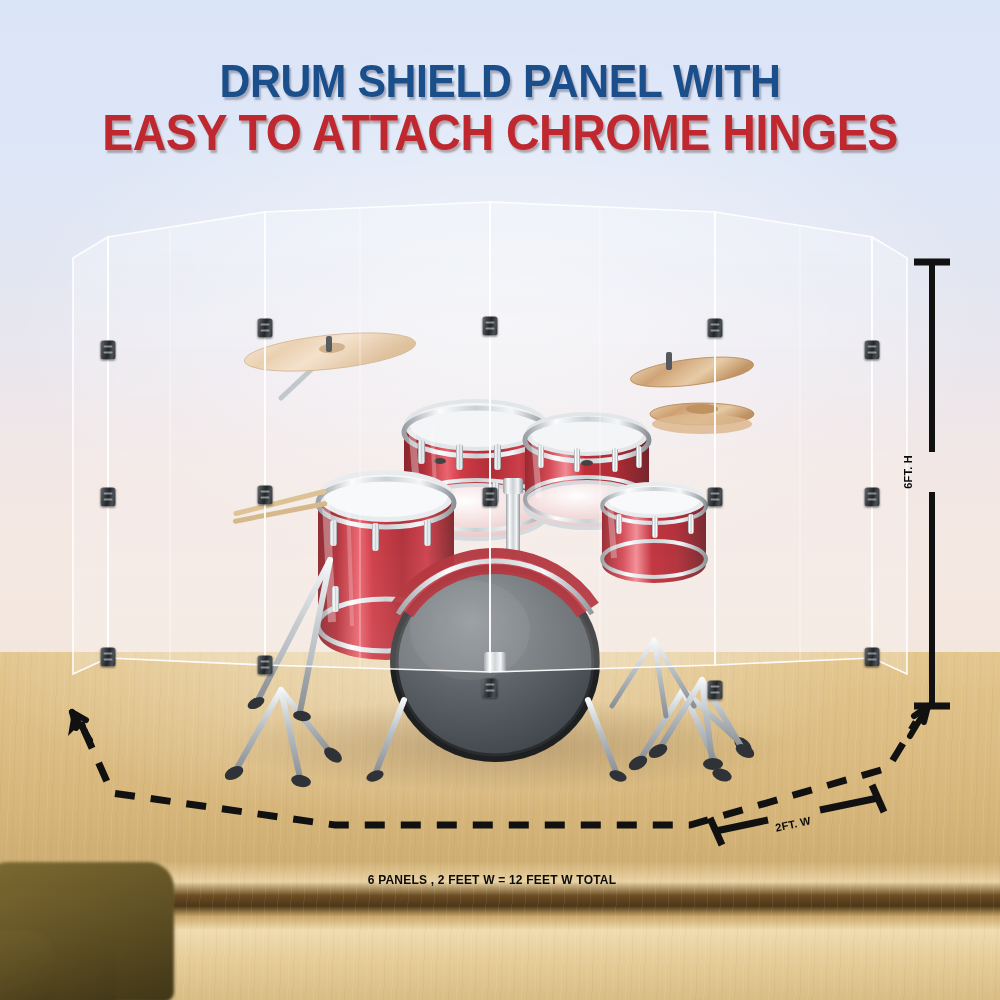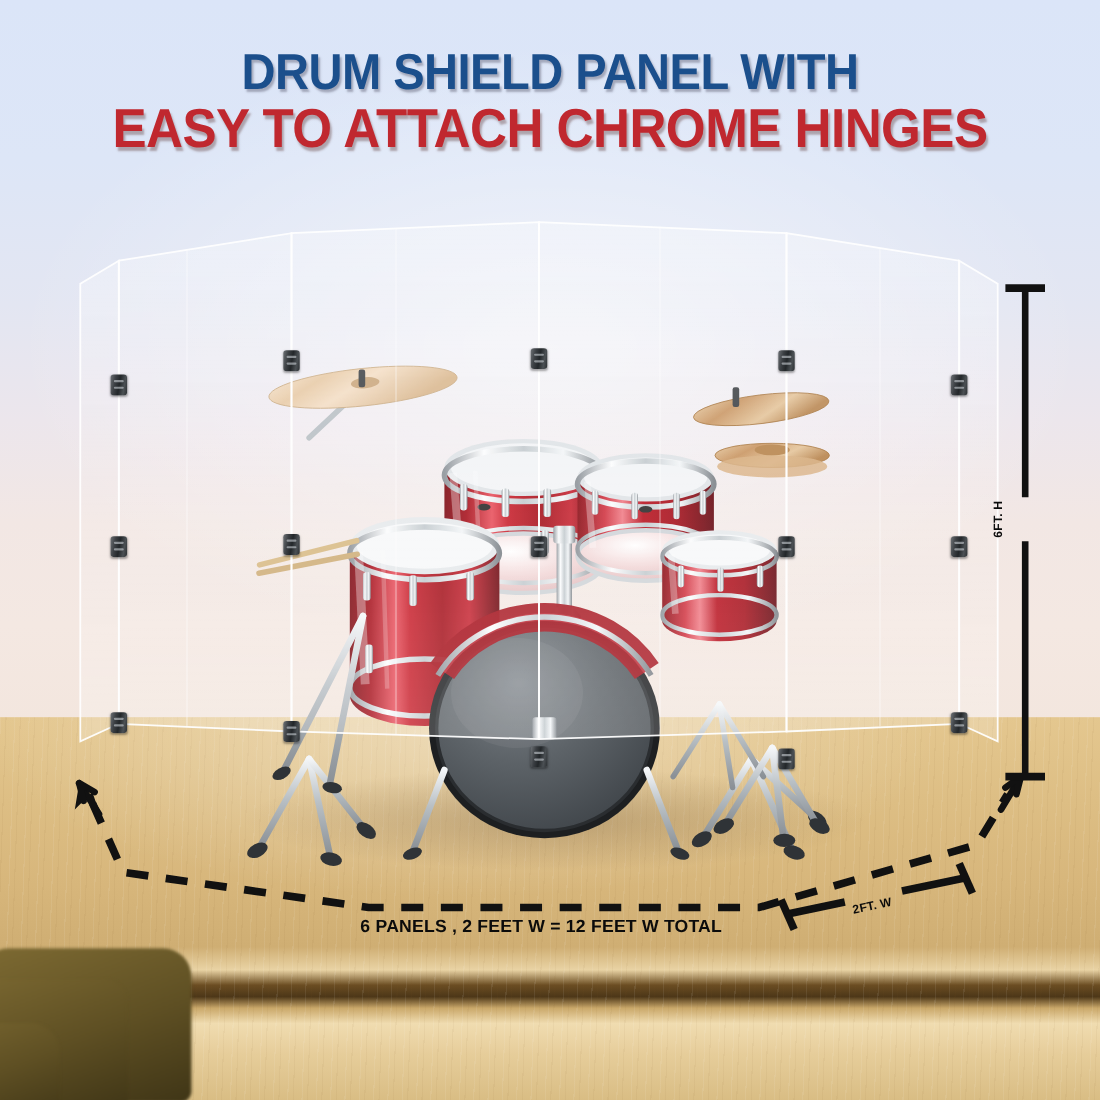--- a/index.html
+++ b/index.html
@@ -75,21 +75,21 @@
     background: linear-gradient(160deg, #7d6a32 0%, #5e4f23 55%, #3f3516 100%);
     border-radius: 26px 26px 10px 10px;
     filter: blur(1.4px);
   }
   .seat.s1 { left: -18px;  top: 862px; width: 192px; height: 140px; }
   .seat.s2 { left: -60px;  top: 890px; width: 176px; height: 120px; border-radius: 22px 22px 8px 8px;}
   .seat.s3 { left: -96px;  top: 930px; width: 150px; height: 90px; }
 
   
   .headline {
-    position: absolute; left: 0; top: 42px; width: 1000px;
+    position: absolute; left: 0; top: 58px; width: 1000px;
     text-align: center; line-height: 1.0;
     user-select: none;
   }
   .hl-line1, .hl-line2 {
     display: block;
     font-weight: 800;
     font-stretch: condensed;
     letter-spacing: -0.5px;
     transform: scaleX(0.93);
   }
@@ -133,22 +133,22 @@
     white-space: nowrap;
     user-select: none;
   }
   .dim-h-label {
     left: 908px; top: 472px;
     font-size: 11px;
     transform: translate(-50%,-50%) rotate(-90deg);
     z-index: 9;
   }
   .dim-w-label {
-    left: 492px; top: 843px;
-    font-size: 16px;
+    left: 492px; top: 880px;
+    font-size: 12px;
     transform: translate(-50%,-50%);
     z-index: 9;
   }
   .dim-2ft-label {
     left: 793px; top: 824px;
     font-size: 11px;
     transform: translate(-50%,-50%) rotate(-12deg);
     z-index: 9;
   }
 </style>

